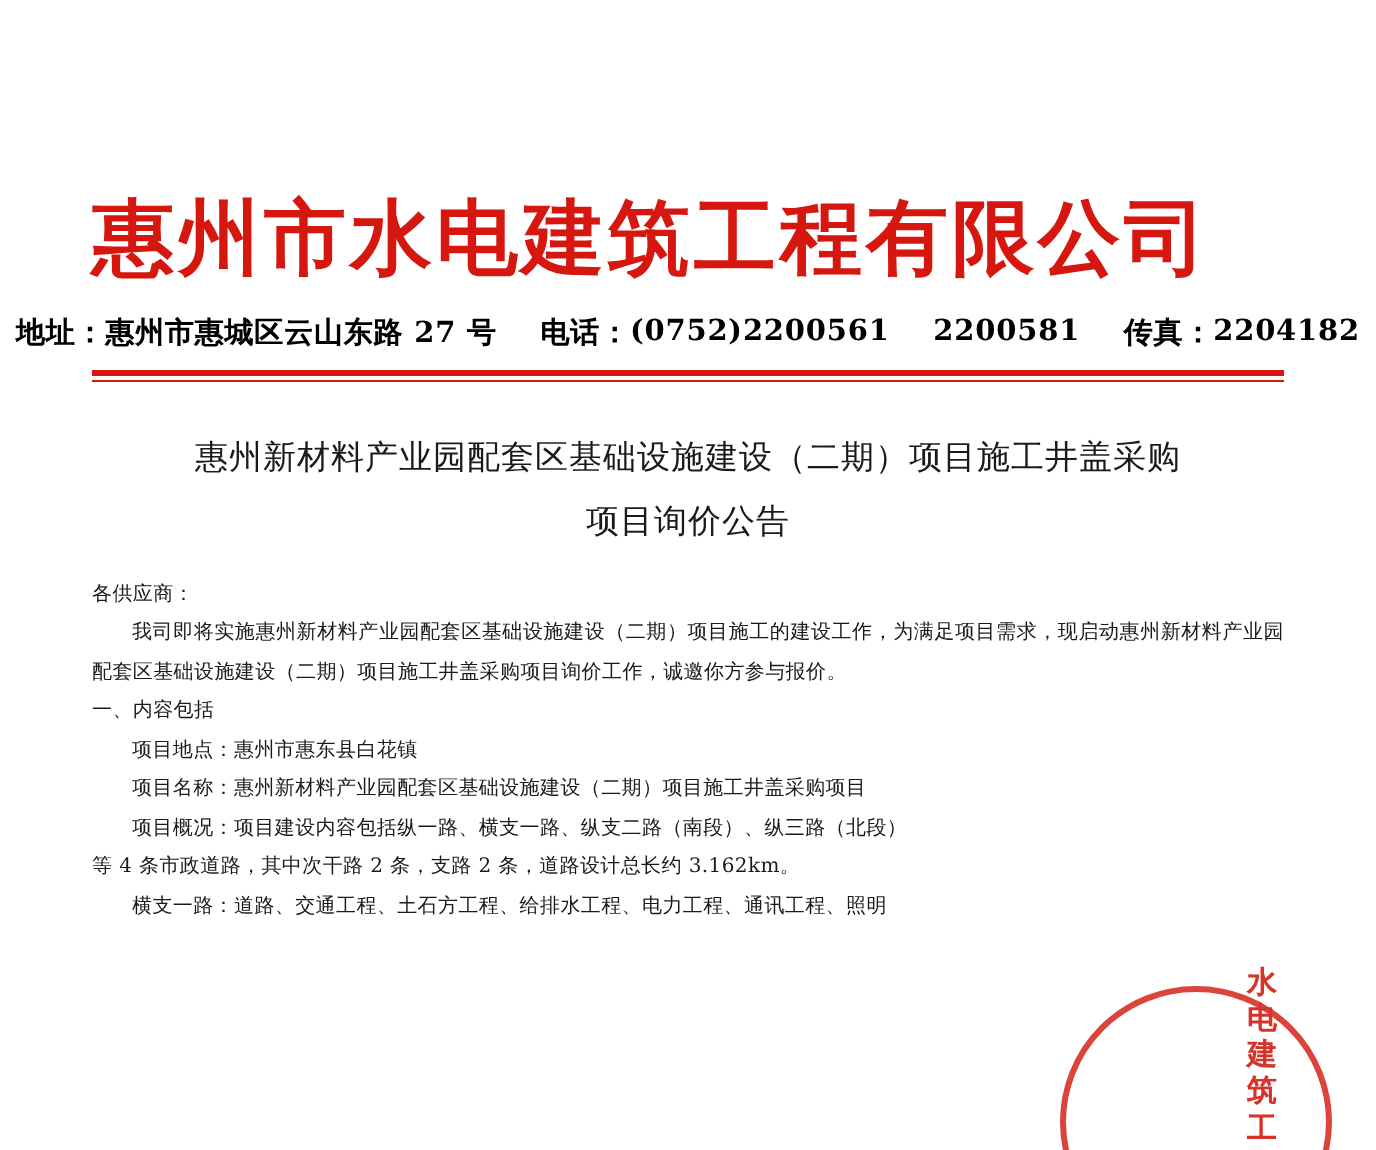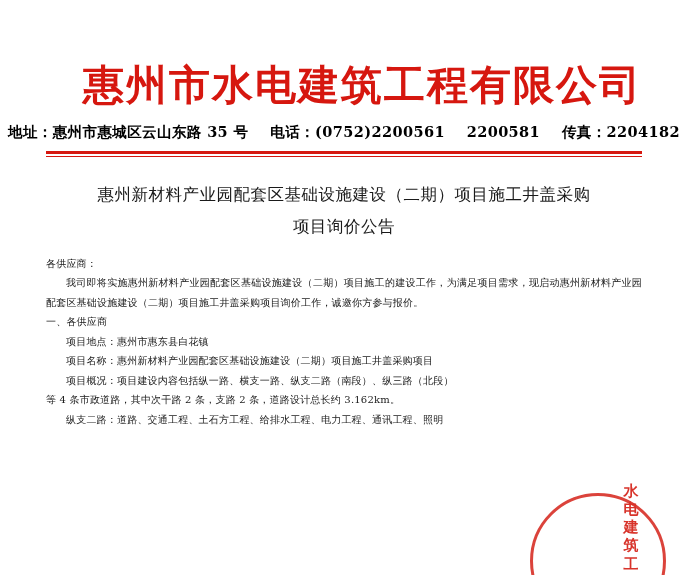--- a/index.html
+++ b/index.html
@@ -18,22 +18,22 @@
   .page {
     position: relative;
     width: 688px;
     height: 575px;
     box-sizing: border-box;
     padding: 0 46px;
   }
 
   
   .letterhead {
-    padding-top: 62px;
-    text-align: right;
+    padding-top: 96px;
+    text-align: left;
   }
   .company-name {
     color: #d6170f;
     font-family: "DejaVu Serif", "Liberation Serif", serif;
     font-weight: bold;
     font-size: 41px;
     letter-spacing: 2px;
     line-height: 1.15;
     white-space: nowrap;
   }
@@ -133,21 +133,21 @@
 </head>
 <body>
 
 <div class="page">
 
   <div class="letterhead">
     <div class="company-name">惠州市水电建筑工程有限公司</div>
 
     <div class="contact-line">
       <span class="seg">地址：</span>
-      <span class="seg">惠州市惠城区云山东路 35 号</span>
+      <span class="seg">惠州市惠城区云山东路 27 号</span>
       <span class="seg">&nbsp;&nbsp;&nbsp;&nbsp;</span>
       <span class="seg">电话：</span>
       <span class="seg">(0752)2200561    2200581</span>
       <span class="seg">&nbsp;&nbsp;&nbsp;&nbsp;</span>
       <span class="seg">传真：</span>
       <span class="seg">2204182</span>
     </div>
 
     <div class="rule-wrap">
       <div class="rule-thick"></div>
@@ -156,37 +156,37 @@
   </div>
 
   <div class="doc-title">
     <span>惠州新材料产业园配套区基础设施建设（二期）项目施工井盖采购</span>
     <span class="line2">项目询价公告</span>
   </div>
 
   <div class="body-text">
     <p class="salutation">各供应商：</p>
     <p class="para">我司即将实施惠州新材料产业园配套区基础设施建设（二期）项目施工的建设工作，为满足项目需求，现启动惠州新材料产业园配套区基础设施建设（二期）项目施工井盖采购项目询价工作，诚邀你方参与报价。</p>
-    <p class="section-head">一、各供应商</p>
+    <p class="section-head">一、内容包括</p>
 
     <p class="sub-item">
       <span class="lbl">项目地点：</span><span>惠州市惠东县白花镇</span>
     </p>
 
     <p class="sub-item">
       <span class="lbl">项目名称：</span><span>惠州新材料产业园配套区基础设施建设（二期）项目施工井盖采购项目</span>
     </p>
 
     <p class="sub-item">
       <span class="lbl">项目概况：</span><span>项目建设内容包括纵一路、横支一路、纵支二路（南段）、纵三路（北段）</span>
     </p>
     <p class="cont">等 4 条市政道路，其中次干路 2 条，支路 2 条，道路设计总长约 3.162km。</p>
 
     <p class="sub-item">
-      <span class="lbl">纵支二路：</span><span>道路、交通工程、土石方工程、给排水工程、电力工程、通讯工程、照明</span>
+      <span class="lbl">横支一路：</span><span>道路、交通工程、土石方工程、给排水工程、电力工程、通讯工程、照明</span>
     </p>
 
   </div>
 
   <div class="seal"></div>
   <div class="seal-text">
       <span>水</span>
       <span>电</span>
       <span>建</span>
       <span>筑</span>

